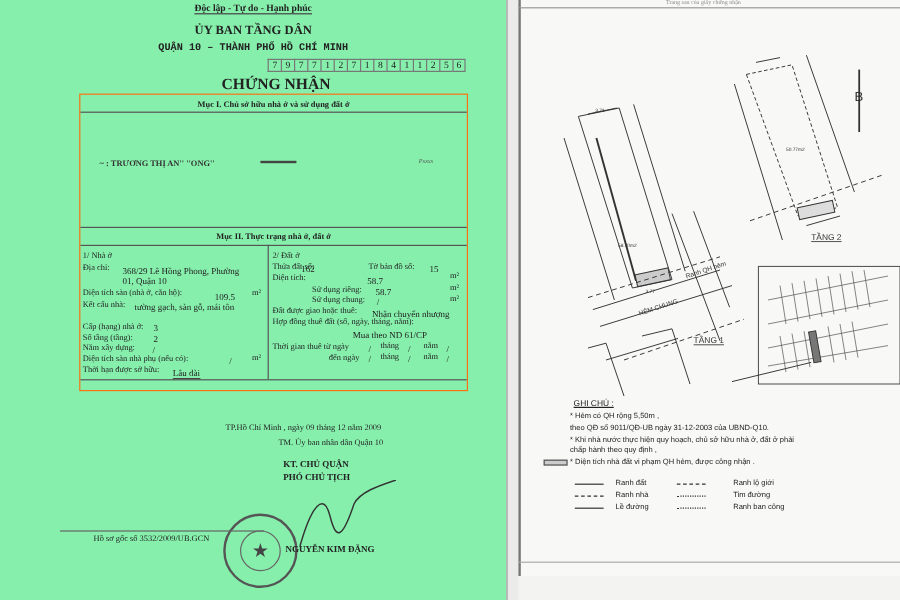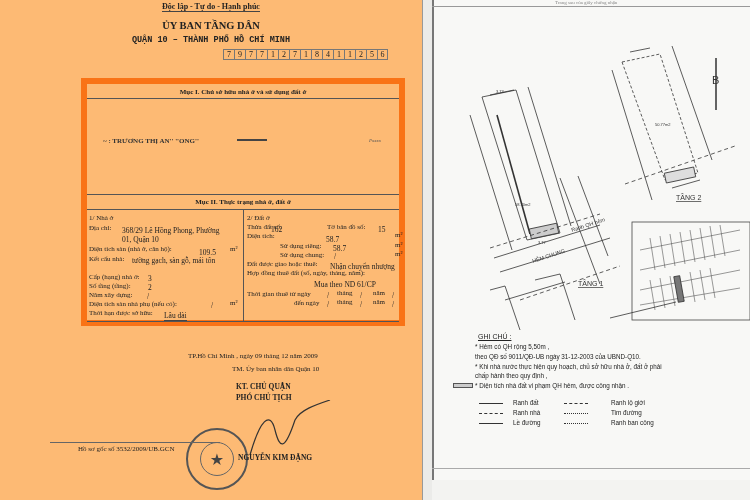--- a/index.html
+++ b/index.html
@@ -1,32 +1,32 @@
 <!DOCTYPE html>
 <html><head>
 <meta charset="utf-8">
 <style>
   * { box-sizing: border-box; margin: 0; padding: 0; }
   html, body { width: 750px; height: 500px; overflow: hidden; background: #f3f3f1; }
   body { position: relative; font-family: "Liberation Serif", serif; color: #222; }
 
-  .page-left { position: absolute; left: 0; top: 0; width: 422px; height: 500px; background: #fdba74; }
+  .page-left { position: absolute; left: 0; top: 0; width: 422px; height: 500px; background: #86efac; }
   .page-right { position: absolute; left: 432px; top: 0; width: 318px; height: 480px; background: #f8f8f6; border-left: 2px solid #777; }
   .gutter { position: absolute; left: 422px; top: 0; width: 10px; height: 500px; background: #ebebe9; border-left: 1px solid #999; }
 
   .motto { position: absolute; top: 2px; left: 0; width: 422px; text-align: center; font-size: 8px; font-weight: bold; }
   .motto span { border-bottom: 1px solid #444; }
   .agency1 { position: absolute; top: 20px; left: 0; width: 422px; text-align: center; font-size: 10.5px; font-weight: bold; }
   .agency2 { position: absolute; top: 35px; left: 0; width: 422px; text-align: center; font-size: 8.5px; font-weight: bold; font-family: Liberation Mono, monospace; }
   .serial { position: absolute; top: 49px; left: 223px; display: flex; }
   .serial span { width: 11px; height: 11px; border: 1px solid #777; border-right: none; font-size: 8px; text-align: center; line-height: 10px; }
   .serial span:last-child { border-right: 1px solid #777; }
   .cert-title { position: absolute; top: 62px; left: 0; width: 460px; text-align: center; font-size: 13px; font-weight: bold; }
 
-  .frame { position: absolute; left: 81px; top: 78px; width: 324px; height: 248px; border: 6px solid #f97316; }
+  .frame { position: absolute; left: 66px; top: 78px; width: 324px; height: 248px; border: 1px solid #f97316; }
   .row-h { position: absolute; left: 0; width: 100%; border-top: 1px solid #555; }
   .sec-title { position: absolute; left: 0; width: 100%; text-align: center; font-size: 7px; font-weight: bold; }
   .owner { position: absolute; left: 16px; top: 53px; font-size: 7px; font-weight: bold; color: #333; }
   .owner-blur { position: absolute; left: 150px; top: 55px; width: 30px; height: 2px; background: #444; }
   .owner-tail { position: absolute; left: 282px; top: 54px; font-size: 5px; font-style: italic; color: #555; }
   .vdiv { position: absolute; left: 156px; top: 130px; height: 90px; border-left: 1px solid #555; }
 
   .f { position: absolute; font-size: 7px; white-space: nowrap; }
   .v { position: absolute; font-size: 7.5px; white-space: nowrap; }
   .u { position: absolute; font-size: 7px; }
@@ -74,20 +74,21 @@
       <span>7</span>
       <span>1</span>
       <span>8</span>
       <span>4</span>
       <span>1</span>
       <span>1</span>
       <span>2</span>
       <span>5</span>
       <span>6</span>
   </div>
+  <div class="cert-title">CHỨNG NHẬN</div>
 
   <div class="frame">
     <div class="sec-title" style="top:4px">Mục I. Chủ sở hữu nhà ở và sử dụng đất ở</div>
     <div class="row-h" style="top:14px"></div>
     <div class="owner">~ : TRƯƠNG THỊ AN'' ''ONG''</div>
     <div class="owner-blur"></div>
     <div class="owner-tail">Pxxxx</div>
 
     <div class="row-h" style="top:110px"></div>
     <div class="sec-title" style="top:114px">Mục II. Thực trạng nhà ở, đất ở</div>

